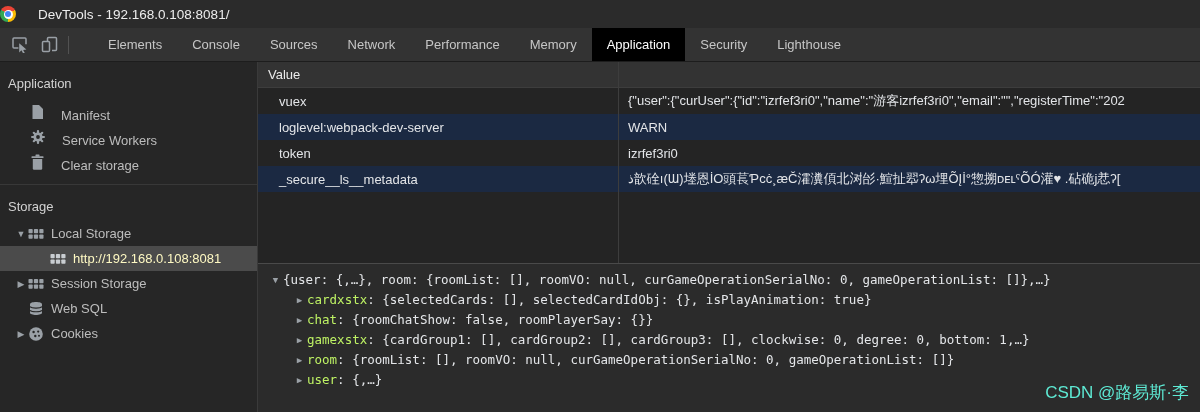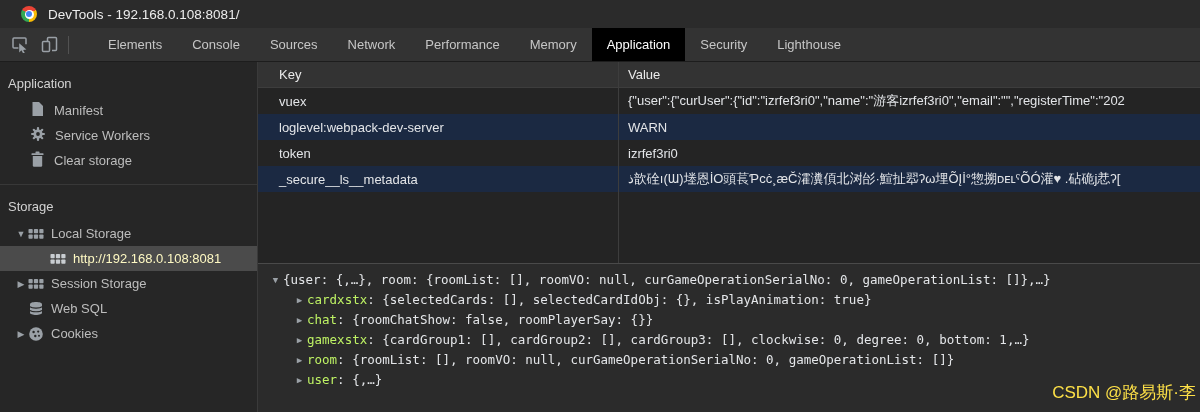--- a/index.html
+++ b/index.html
@@ -4,39 +4,39 @@
 <style>
   * { margin:0; padding:0; box-sizing:border-box; }
   html,body { background:#111; }
   .window {
     width:1200px; height:412px; position:relative; overflow:hidden;
     background:#242424; color:#dfe1e4;
     font-family:"Liberation Sans", sans-serif; font-size:13px;
     -webkit-font-smoothing:antialiased;
   }
   
-  .titlebar { height:28px; background:#2b2b2b; display:flex; align-items:center; padding-left:21px; }
+  .titlebar { height:28px; background:#2b2b2b; display:flex; align-items:center; padding-left:0;gap:11px; }
   .chrome-logo { width:16px; height:16px; border-radius:50%; position:relative; flex:0 0 auto;
     background:conic-gradient(from 60deg, #fbbc05 0 120deg, #34a853 0 240deg, #ea4335 0 360deg); }
   .chrome-logo::before { content:""; position:absolute; inset:3.5px; background:#fff; border-radius:50%; }
   .chrome-logo::after  { content:""; position:absolute; inset:5px;   background:#4285f4; border-radius:50%; }
   .titlebar .t { margin-left:11px; color:#ededed; font-size:13.5px; }
   
   .tabbar { height:34px; background:#333; display:flex; align-items:stretch; border-bottom:1px solid #1d1d1d; }
   .toolbtns { display:flex; align-items:center; padding:0 7px 0 9px; gap:10px; }
   .icbtn { display:flex; align-items:center; justify-content:center; width:20px; height:20px; }
   .vsep { width:1px; height:18px; background:#525252; align-self:center; margin:0 8px 0 2px; }
   .tabs { display:flex; align-items:stretch; margin-left:16px; }
   .tab { padding:0 15px; display:flex; align-items:center; color:#c6c6c6; }
   .tab.active { background:#000; color:#fff; }
   
   .content { display:flex; height:350px; }
   .sidebar { width:258px; flex:0 0 auto; background:#262626; border-right:1px solid #3a3a3a; padding-top:9px; }
   .sec-h { padding:5px 8px 7px 8px; color:#d2d2d2; }
-  .side-item { height:25px; display:flex; align-items:center; padding-left:30px; gap:9px; color:#bdbdbd; }
+  .side-item { height:25px; display:flex; align-items:flex-end; padding-left:30px; gap:16px; color:#bdbdbd; }
   .sec-div { border-top:1px solid #383838; margin:11px 0 9px 0; }
   .tree-row { height:25px; display:flex; align-items:center; color:#bdbdbd; }
   .tri { width:14px; margin-left:14px; text-align:center; font-size:9px; color:#9aa0a6; flex:0 0 auto; }
   .tree-row .ic { margin-right:7px; display:flex; }
   .tree-row.selected { background:#4b4b4b; color:#fef9c3; }
   .tree-row.selected .pad { width:50px; flex:0 0 auto; }
   
   .main { flex:1; display:flex; flex-direction:column; min-width:0; }
   .toolbar { height:35px; flex:0 0 auto; background:#333; border-bottom:1px solid #1d1d1d;
              display:flex; align-items:center; padding-left:16px; }
@@ -57,21 +57,21 @@
             overflow:hidden; min-width:0; }
   
   .preview { height:149px; flex:0 0 auto; background:#2b2b2b; border-top:1px solid #4a4a4a;
     padding:8px 0 0 10px; font-family:"DejaVu Sans Mono", monospace; font-size:12.5px; color:#e4e6e9; }
   .pline { height:20px; line-height:16px; white-space:nowrap; overflow:hidden; }
   .pline.indent { padding-left:24px; }
   .pline .arrow { display:inline-block; width:15px; text-align:center; font-size:9px;
                   color:#9aa0a6; vertical-align:1px; }
   .pline .key { color:#bef264; }
   
-  .watermark { position:absolute; right:4px; bottom:8px; color:#fde047; font-size:17px; }
+  .watermark { position:absolute; right:11px; bottom:8px; color:#5eead4; font-size:17px; }
   
   svg .st { stroke:#9aa0a6; fill:none; stroke-width:1.5; }
   svg .fl { fill:#9aa0a6; }
 </style>
 </head>
 <body>
 
 <div class="window">
 
   <div class="titlebar">
@@ -231,21 +231,20 @@
         </span>
         <span>Cookies</span>
       </div>
     </aside>
 
     <div class="main">
 
 
       <div class="grid">
         <div class="ghead">
-          <div class="cell-k">Key</div>
           <div class="cell-v">Value</div>
         </div>
         <div class="grow">
           <div class="cell-k">vuex</div>
           <div class="cell-v">{"user":{"curUser":{"id":"izrfef3ri0","name":"游客izrfef3ri0","email":"","registerTime":"202</div>
         </div>
         <div class="grow alt">
           <div class="cell-k">loglevel:webpack-dev-server</div>
           <div class="cell-v">WARN</div>
         </div>

